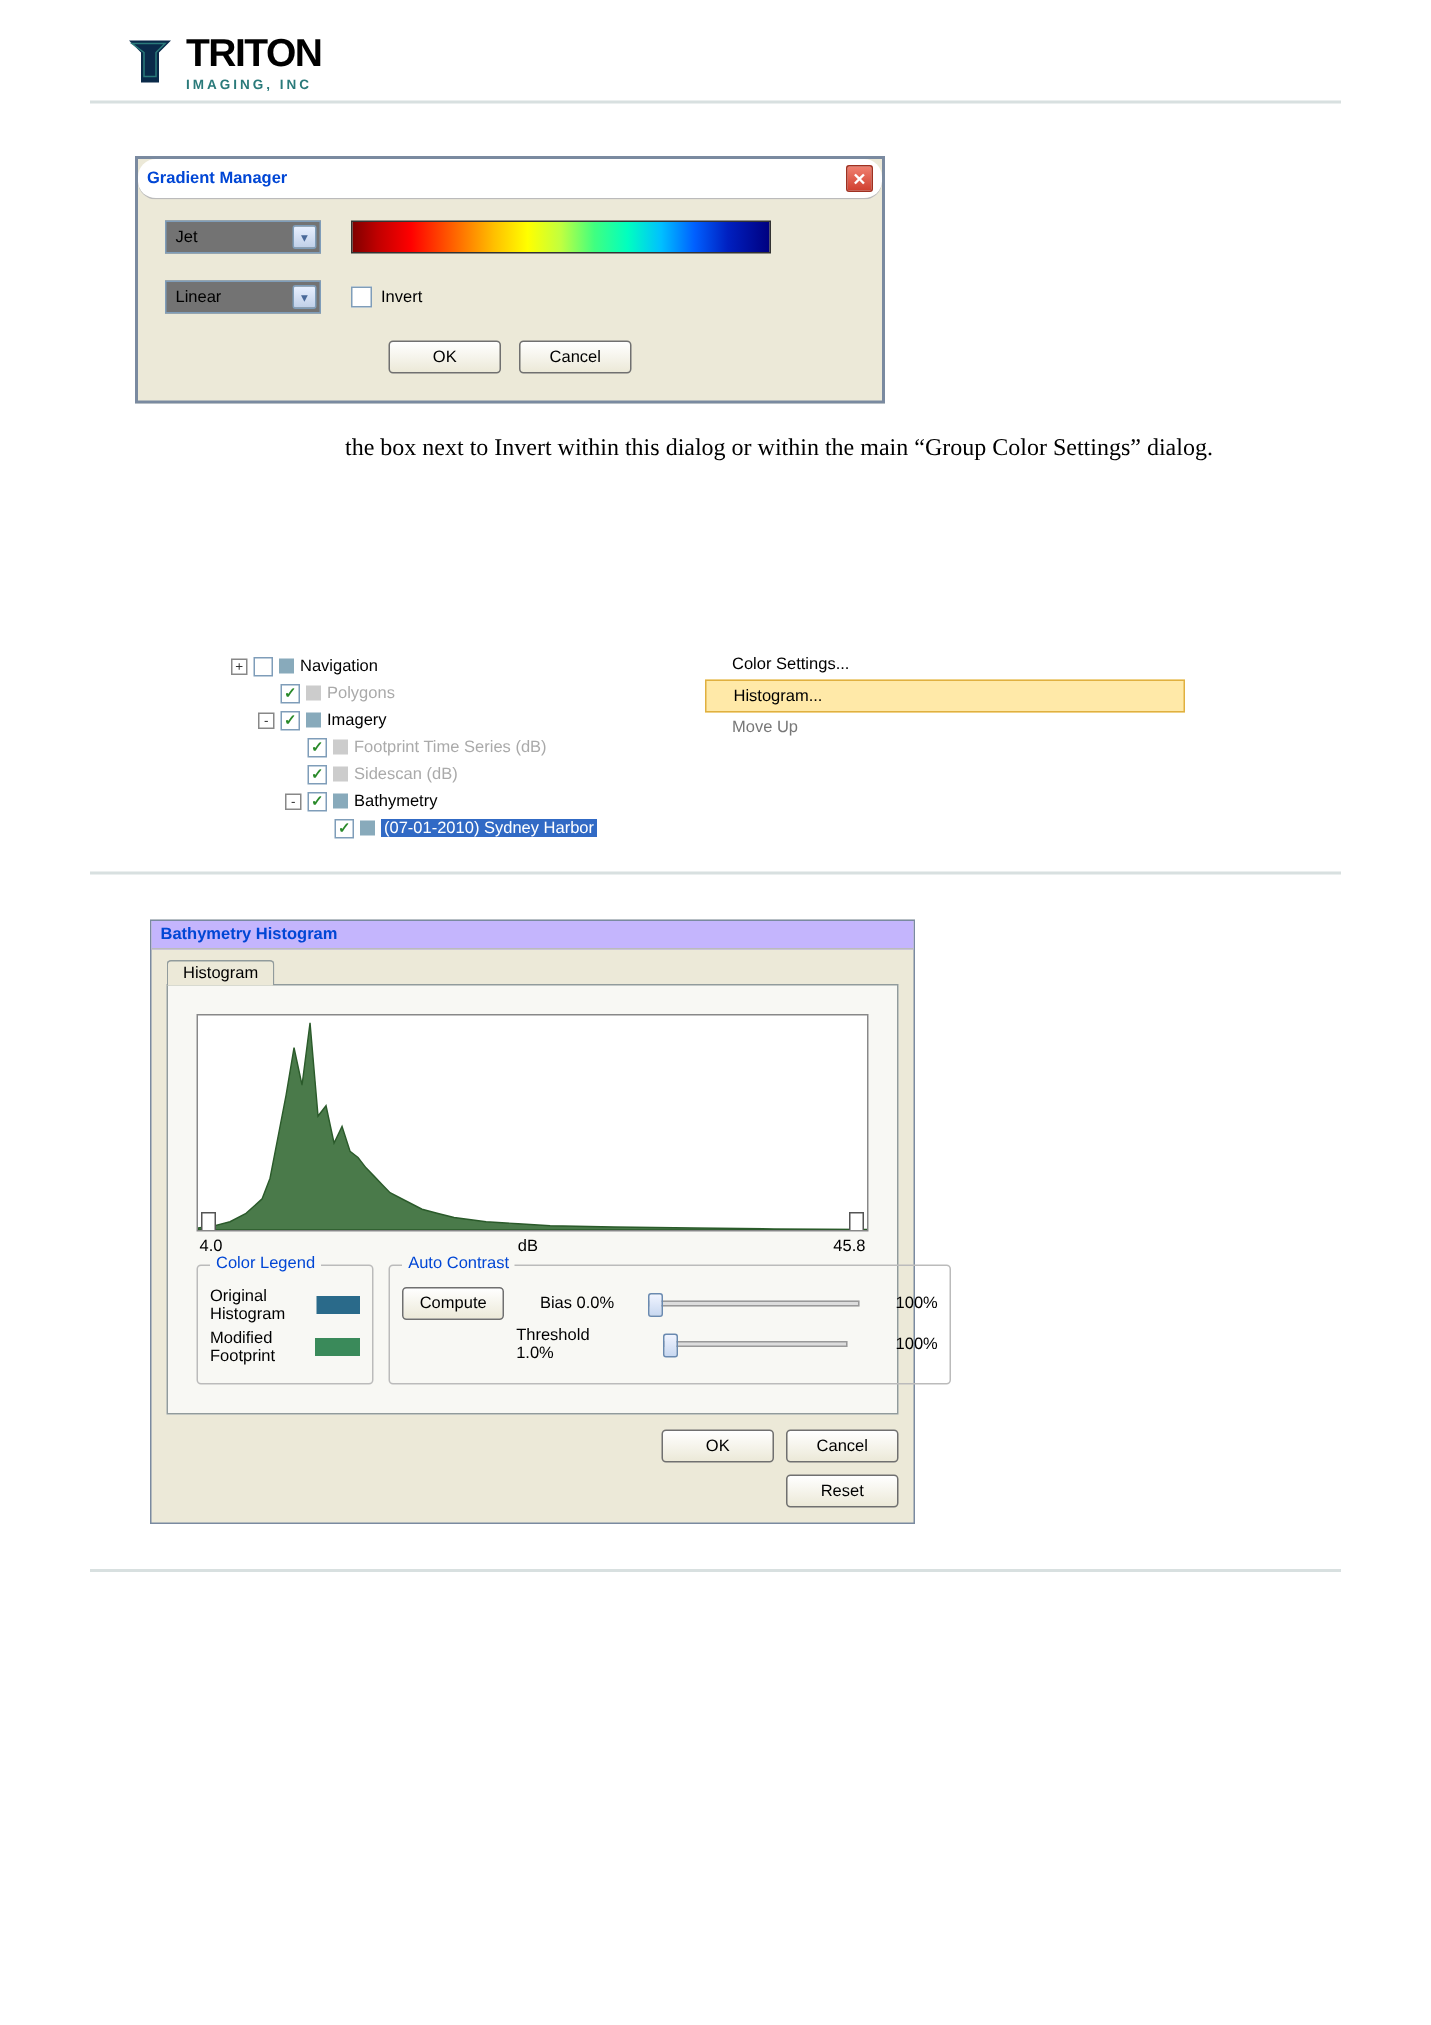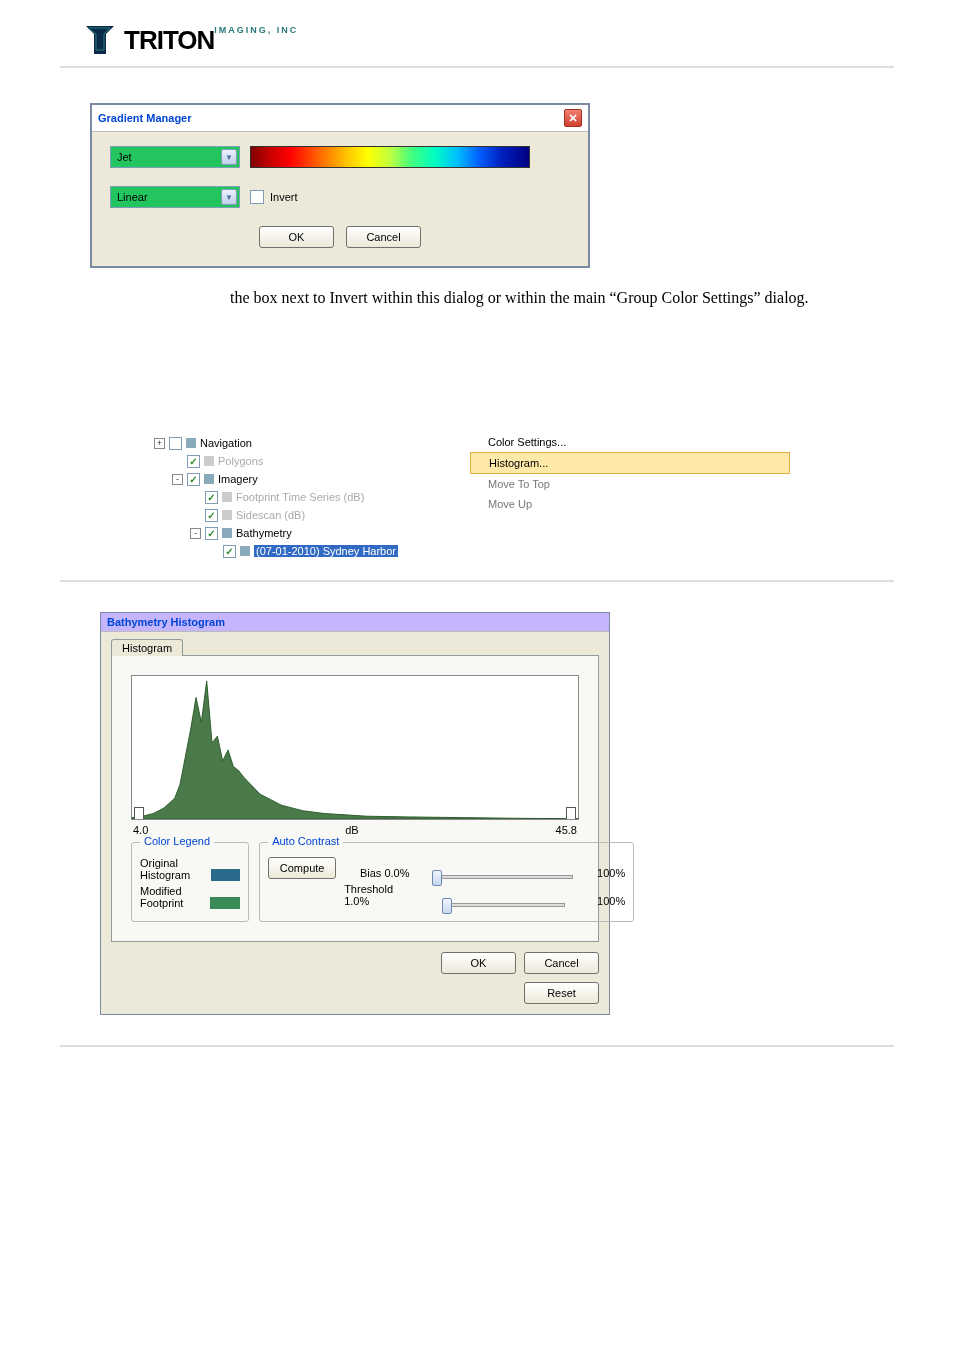--- a/index.html
+++ b/index.html
@@ -13,21 +13,21 @@
     
     .logo-area {
       display: flex;
       align-items: center;
       padding: 20px 0 6px 80px;
     }
     .logo-mark {
       width: 40px; height: 40px;
       margin-right: 4px;
     }
-    .logo-text { display: flex; }
+    .logo-text { display: flex; flex-direction: column; }
     .logo-title { font-family: Arial, sans-serif; font-weight: 900; font-size: 26px; letter-spacing: -1px; color: #000; }
     .logo-sub { font-family: Arial, sans-serif; font-size: 9px; letter-spacing: 2px; color: #2a7a7a; font-weight: bold; }
     .hr1 { height: 2px; background: #d8e0e0; margin: 0 60px; }
     
     
     .dialog1 {
       width: 500px;
       margin: 35px 0 0 90px;
       border: 2px solid #7a8aa0;
       background: #ece9d8;
@@ -36,40 +36,41 @@
     }
     .dialog1 .titlebar {
       background: #fff;
       color: #0046d5;
       font-weight: bold;
       padding: 4px 6px;
       display: flex;
       justify-content: space-between;
       align-items: center;
       border-bottom: 1px solid #bbb;
+      border-radius: 12px;
     }
     .closebtn {
       width: 18px; height: 18px;
       background: linear-gradient(#f08070, #d04030);
       border: 1px solid #a03020;
       color: #fff;
       font-family: Arial; font-size: 11px; font-weight: bold;
       display: flex; align-items: center; justify-content: center;
       border-radius: 2px;
     }
     .dialog1 .body { padding: 14px 18px 18px; }
     .row1 { display: flex; align-items: center; margin-bottom: 18px; }
     .combo {
-      width: 130px; height: 22px;
-      background: #22c55e;
+      width: 104px; height: 22px;
+      background: #737373;
       border: 1px solid #7f9db9;
       display: flex; align-items: center; justify-content: space-between;
       padding: 0 2px 0 6px;
       font-size: 11px;
-      margin-right: 10px;
+      margin-right: 20px;
     }
     .combo .arrow {
       width: 16px; height: 16px;
       background: linear-gradient(#e8f0ff, #c0d0e8);
       border: 1px solid #7f9db9;
       display: flex; align-items: center; justify-content: center;
       color: #4a6a9a; font-size: 9px;
       border-radius: 2px;
     }
     .gradient-bar {
@@ -209,21 +210,21 @@
     .swatch { width: 42px; height: 12px; display: inline-block; vertical-align: middle; }
     .slider-track {
       height: 4px; background: #ddd; border: 1px solid #999;
       width: 140px; display: inline-block; position: relative; vertical-align: middle;
     }
     .slider-thumb {
       position: absolute; top: -6px; width: 10px; height: 16px;
       background: linear-gradient(#f0f4ff,#c8d8f0);
       border: 1px solid #6a8ab0; border-radius: 2px;
     }
-    .ctrl-row { display: flex; align-items: flex-end; margin: 4px 0; gap: 8px; justify-content: space-between; }
+    .ctrl-row { display: flex; align-items: center; margin: 4px 0; gap: 8px; justify-content: space-between; }
     .hr3 { height: 2px; background: #d8e0e0; margin: 30px 60px 0; }
   </style>
 </head>
 <body>
 
 <div class="logo-area">
   <svg class="logo-mark" viewBox="0 0 40 40">
     <path d="M6 6 L34 6 L26 14 L26 34 L14 34 L14 14 Z" fill="#0a2a4a"></path>
     <path d="M8 8 L30 8 L24 14 L24 30 L16 30 L16 14 Z" fill="none" stroke="#2a7a7a" stroke-width="1"></path>
   </svg>
@@ -307,21 +308,20 @@
       <div class="tree-row" style="padding-left: 54px;">
         <span style="width:13px;display:inline-block;"></span>
         <span class="tree-check">✓</span>
         <span class="tree-ico" style="background:#8ab;"></span>
         <span class="tree-selected">(07-01-2010) Sydney Harbor</span>
       </div>
     </div>
   <div class="menu" id="menu">
       <div class="menu-item enabled">Color Settings...</div>
       <div class="menu-item enabled hilite">Histogram...</div>
-      <div class="menu-item">Move To Top</div>
       <div class="menu-item">Move Up</div>
     </div>
 </div>
 <div class="hr2"></div>
 
 <div class="histo-dialog">
   <div class="histo-titlebar">
     <span>Bathymetry Histogram</span>
   </div>
   <div class="histo-body">

